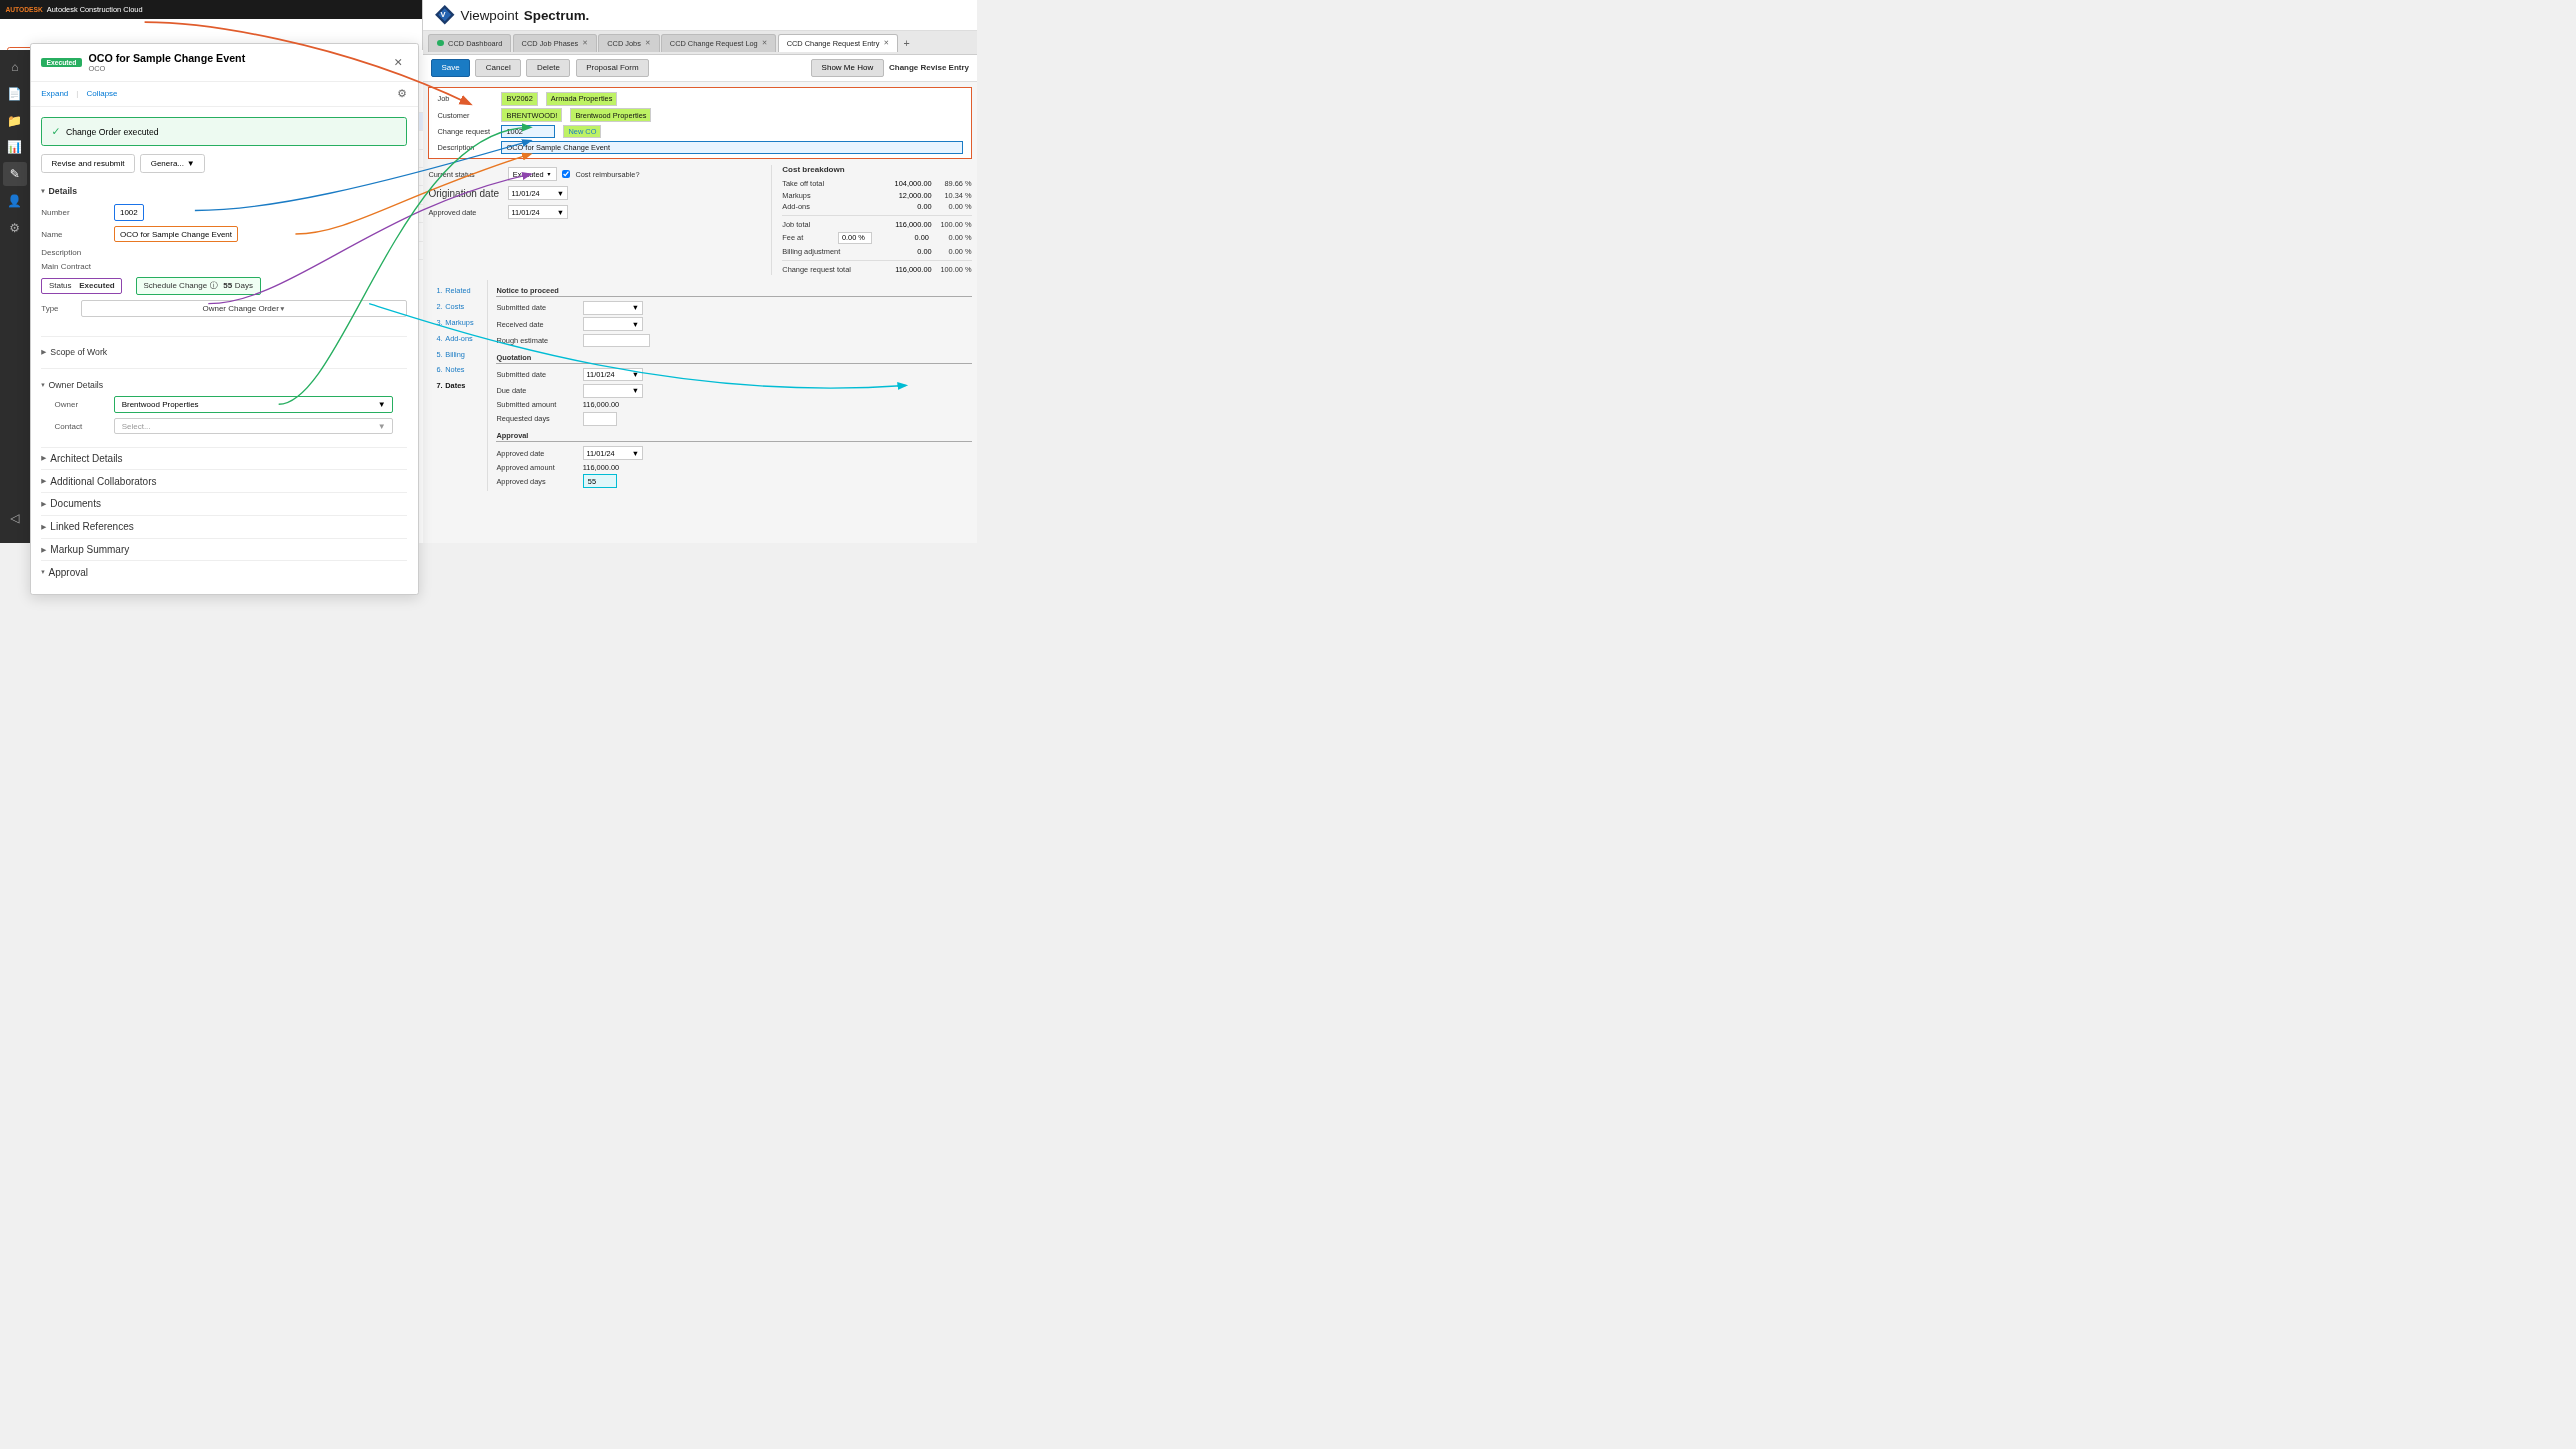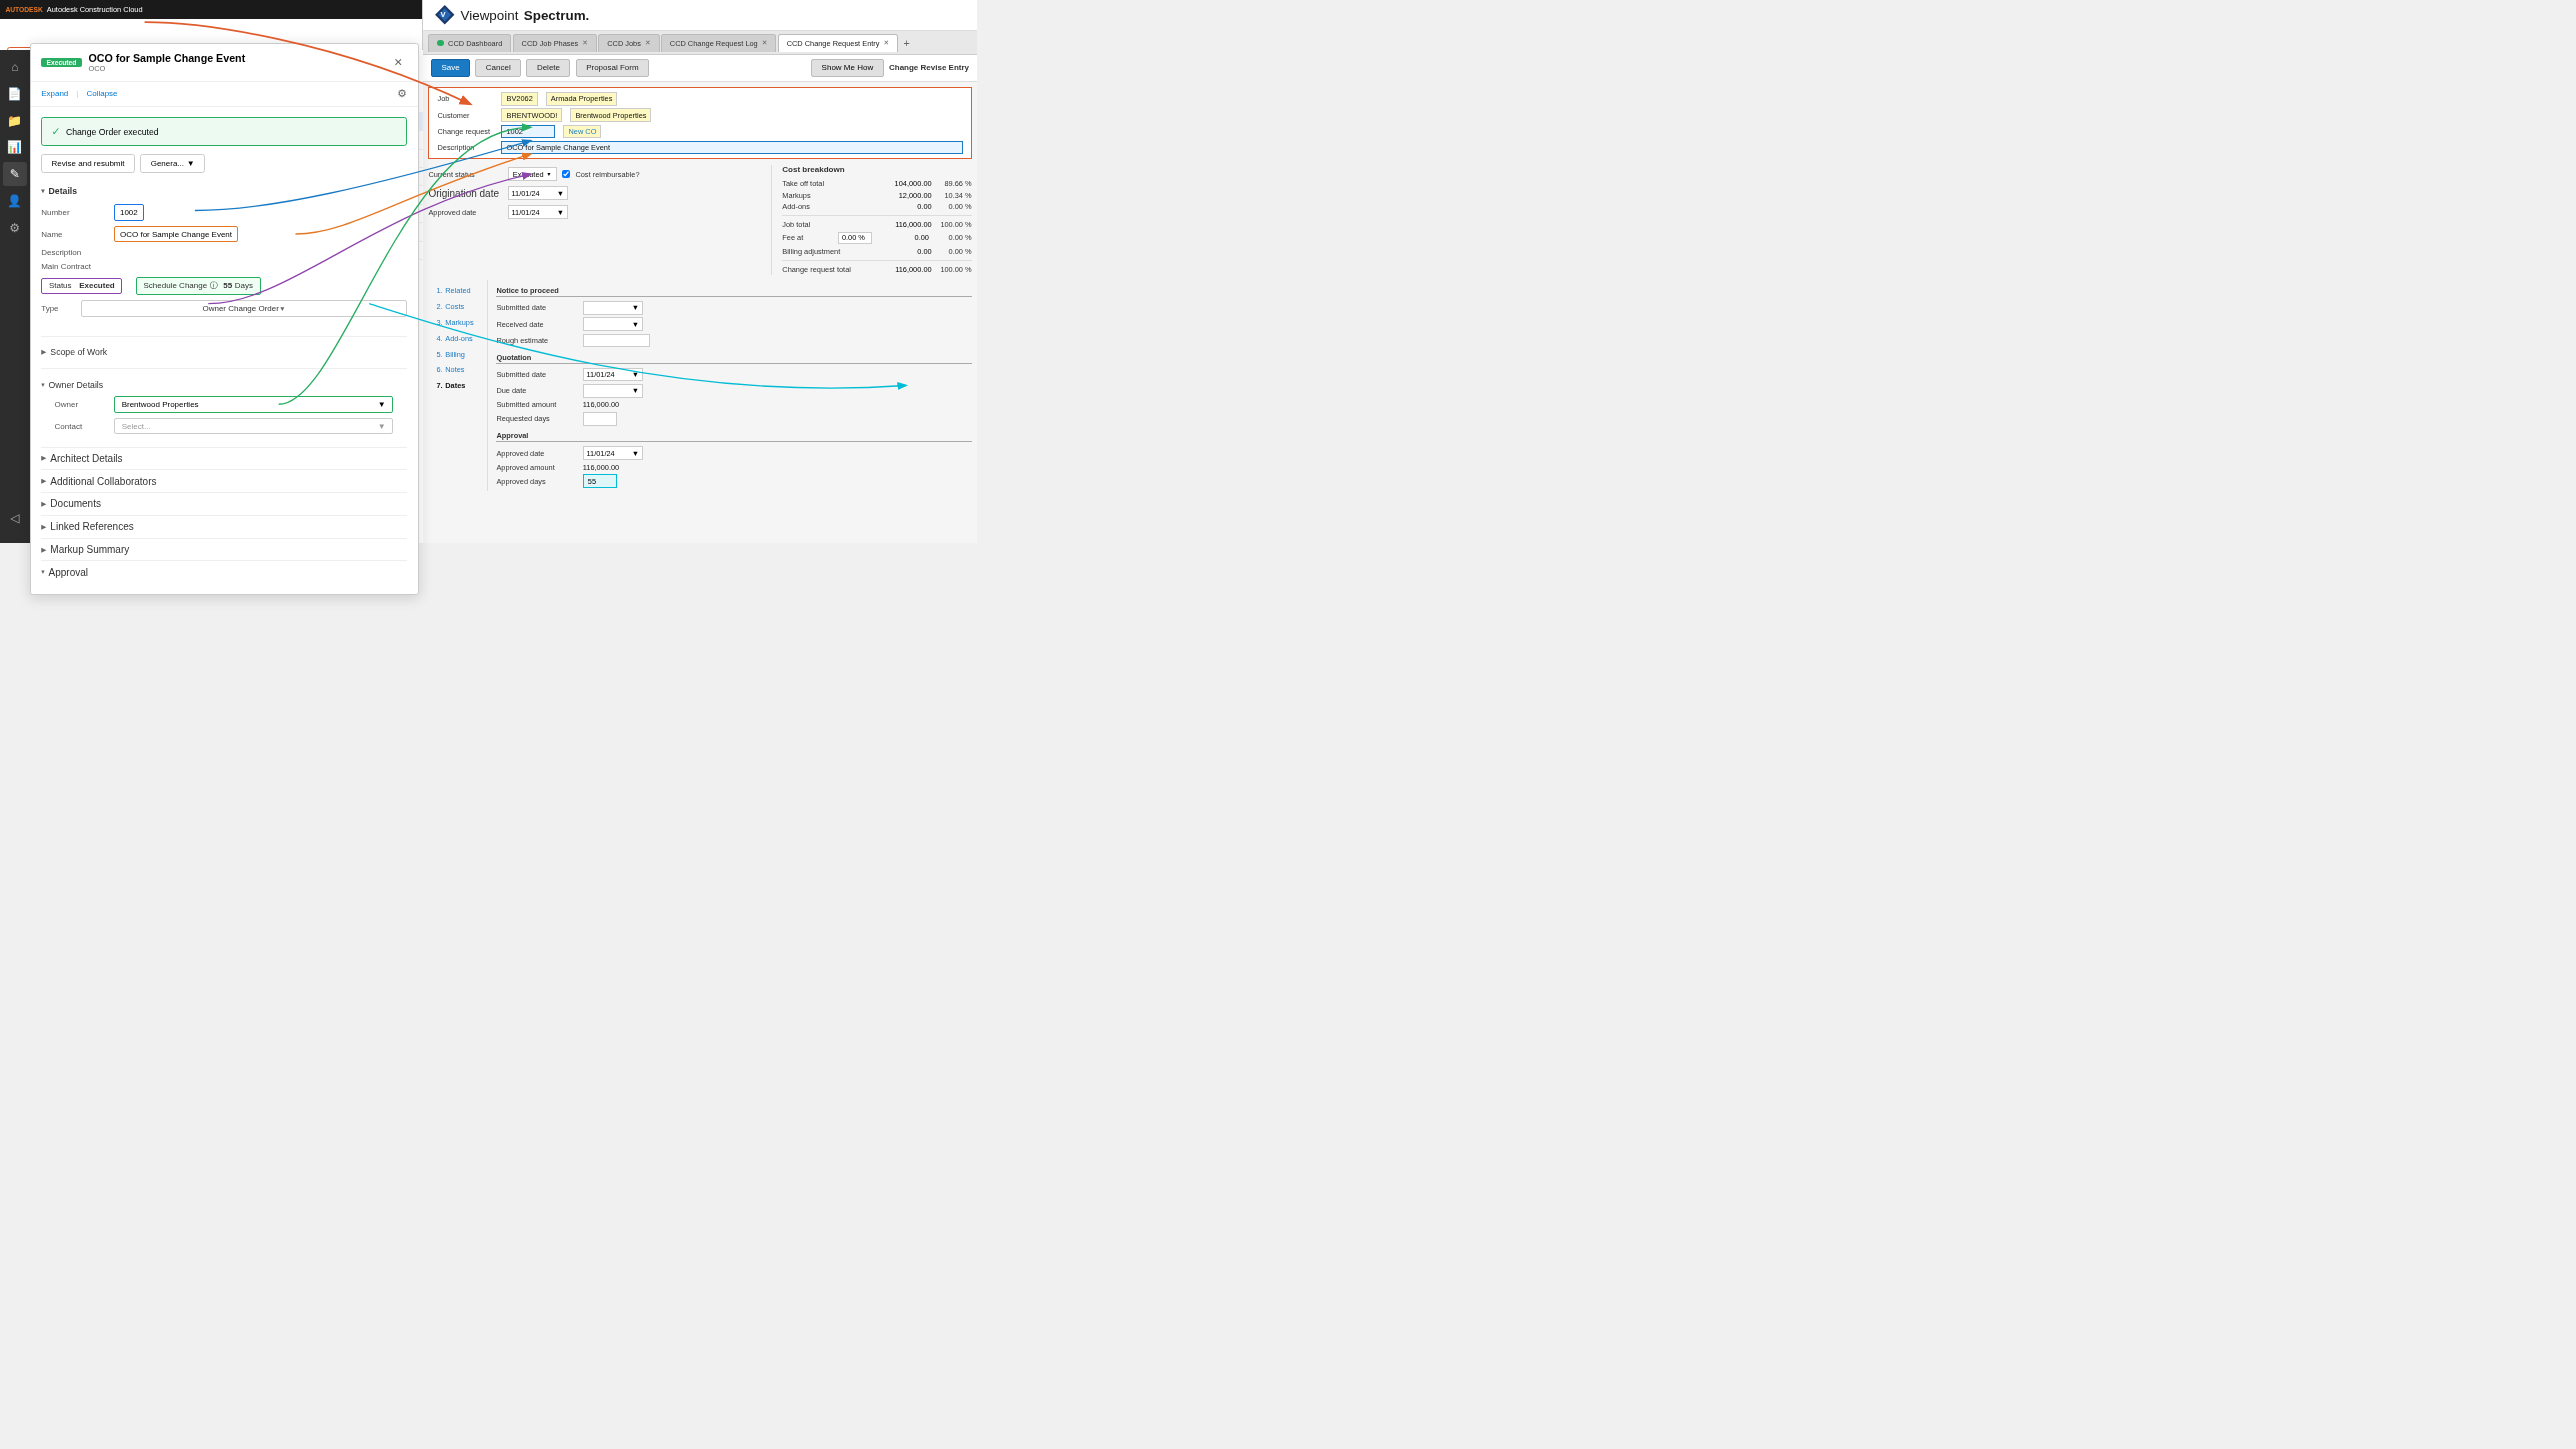--- a/index.html
+++ b/index.html
@@ -613,21 +613,21 @@
       font-size: 7.4px;
       color: #333;
       width: 60px;
       flex-shrink: 0;
     }
 
     .field-val-box {
       font-size: 7.4px;
       padding: 1.3px 4px;
       border: 0.7px solid #ccc;
-      background: #fef9c3;
+      background: #bef264;
       color: #111;
     }
     
     .top-fields-section {
       border: 1.3px solid #e05c2c;
       margin: 5.4px;
       background: #fff;
       padding: 2.7px;
     }
 

